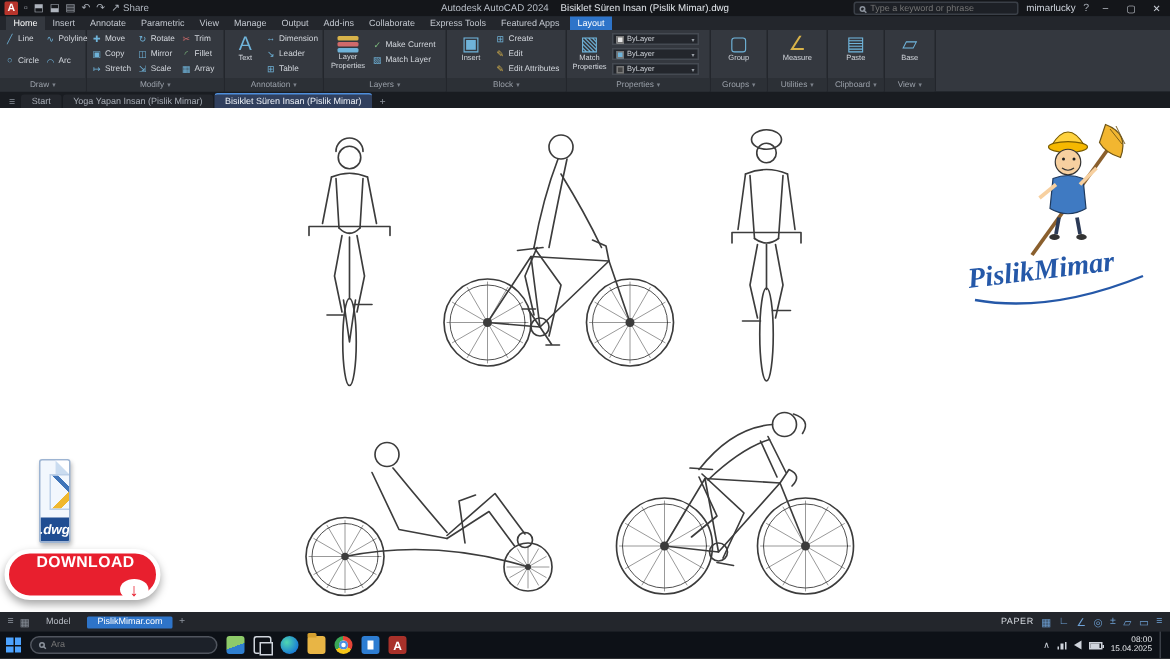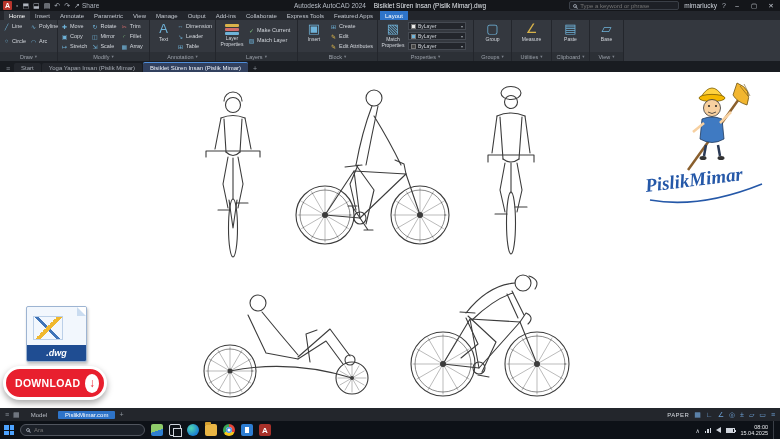--- a/index.html
+++ b/index.html
@@ -66,38 +66,38 @@
     font-size:6px; color:#a9afb8; padding-left:3px; gap:1px; }
   .dt-menu { color:#8a9099; font-size:7px; padding:0 3px; }
   .doc-tab { padding:1.5px 7px; background:#24272d; border-radius:2px 2px 0 0; }
   .doc-tab.active { background:#31405e; color:#eef2f8; border-top:1px solid #4f8edb; }
   .dt-plus { padding:0 4px; color:#8a9099; font-size:7px; }
 
   
   .canvas { position:absolute; top:72px; left:0; width:780px; height:336px; background:#fff; }
   .canvas svg { position:absolute; inset:0; }
 
-  .dwg-icon { position:absolute; left:26px; top:234px; width:61px; height:56px;
+  .dwg-icon { position:absolute; left:26px; top:234px; width:21px; height:56px;
     background:#f2f7fd; border:1px solid #9db4d2; border-radius:2px;
     box-shadow:1px 2px 3px rgba(0,0,0,.25); overflow:hidden; }
   .dwg-fold { position:absolute; right:0; top:0; width:0; height:0;
     border-left:9px solid #cadcf0; border-top:9px solid #fff; }
   .dwg-art { position:absolute; left:6px; top:9px; width:30px; height:24px;
     background:
       linear-gradient(135deg, transparent 46%, #f0b82e 46%, #f0b82e 58%, transparent 58%),
       linear-gradient(45deg, transparent 46%, #3f74b8 46%, #3f74b8 54%, transparent 54%);
     border:1px solid #bcd0e8; }
   .dwg-band { position:absolute; left:0; right:0; bottom:0; height:16px; background:#1f4d92;
     color:#fff; font-weight:bold; font-style:italic; font-size:9px; display:flex;
     align-items:center; justify-content:center; }
 
   .download-btn { position:absolute; left:3px; top:294px; width:104px; height:34px;
     background:#e81f2e; border:3px solid #fff; border-radius:17px; display:flex;
     align-items:center; gap:5px; padding:0 5px 0 9px; color:#fff; font-weight:bold;
-    font-size:10.5px; letter-spacing:.3px; box-shadow:0 3px 6px rgba(0,0,0,.35); }
+    font-size:10.5px; letter-spacing:.3px; box-shadow:0 3px 6px rgba(0,0,0,.35);flex-direction:column; }
   .dl-circle { margin-left:auto; width:19px; height:19px; border-radius:50%; background:#fff;
     color:#e81f2e; display:flex; align-items:center; justify-content:center;
     font-size:12px; font-weight:bold; }
 
   
   .statusrow { position:absolute; top:408px; left:0; width:780px; height:13px;
     background:#23262c; display:flex; align-items:center; font-size:6px;
     color:#b9bec6; padding:0 5px; gap:4px; }
   .sr-ic { color:#8f96a0; font-size:7px; }
   .mtab { padding:1px 7px; }

